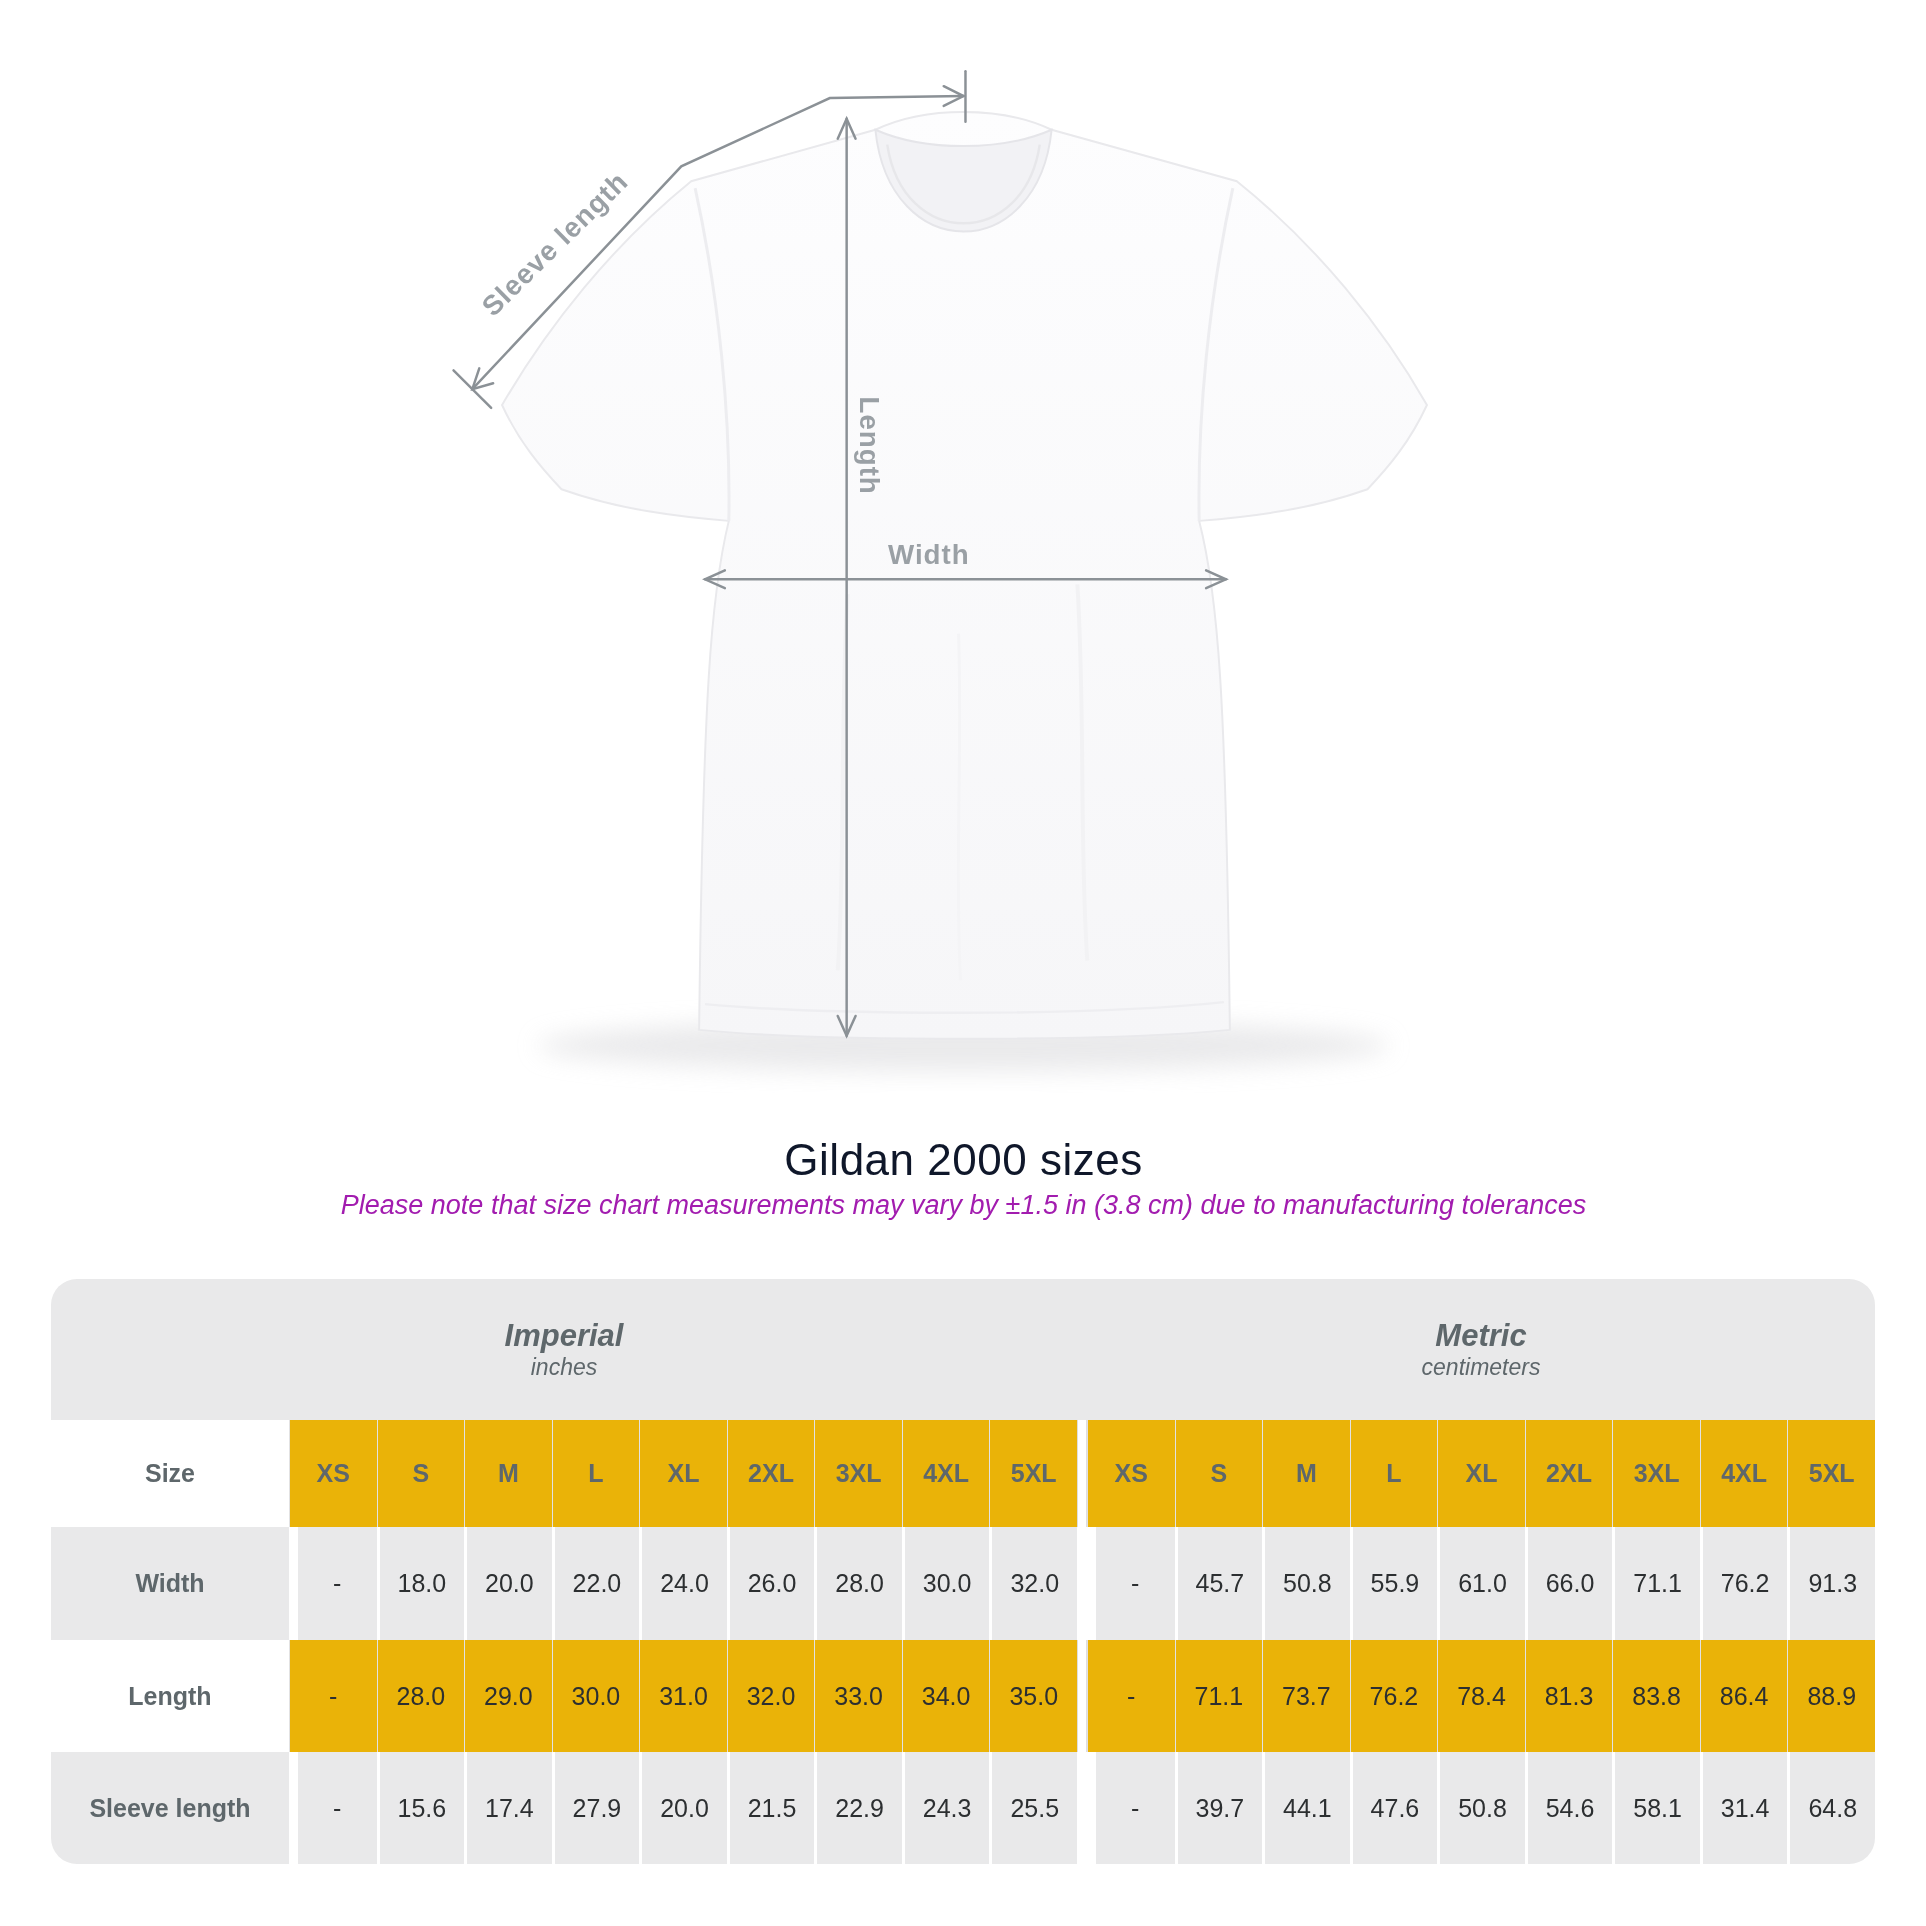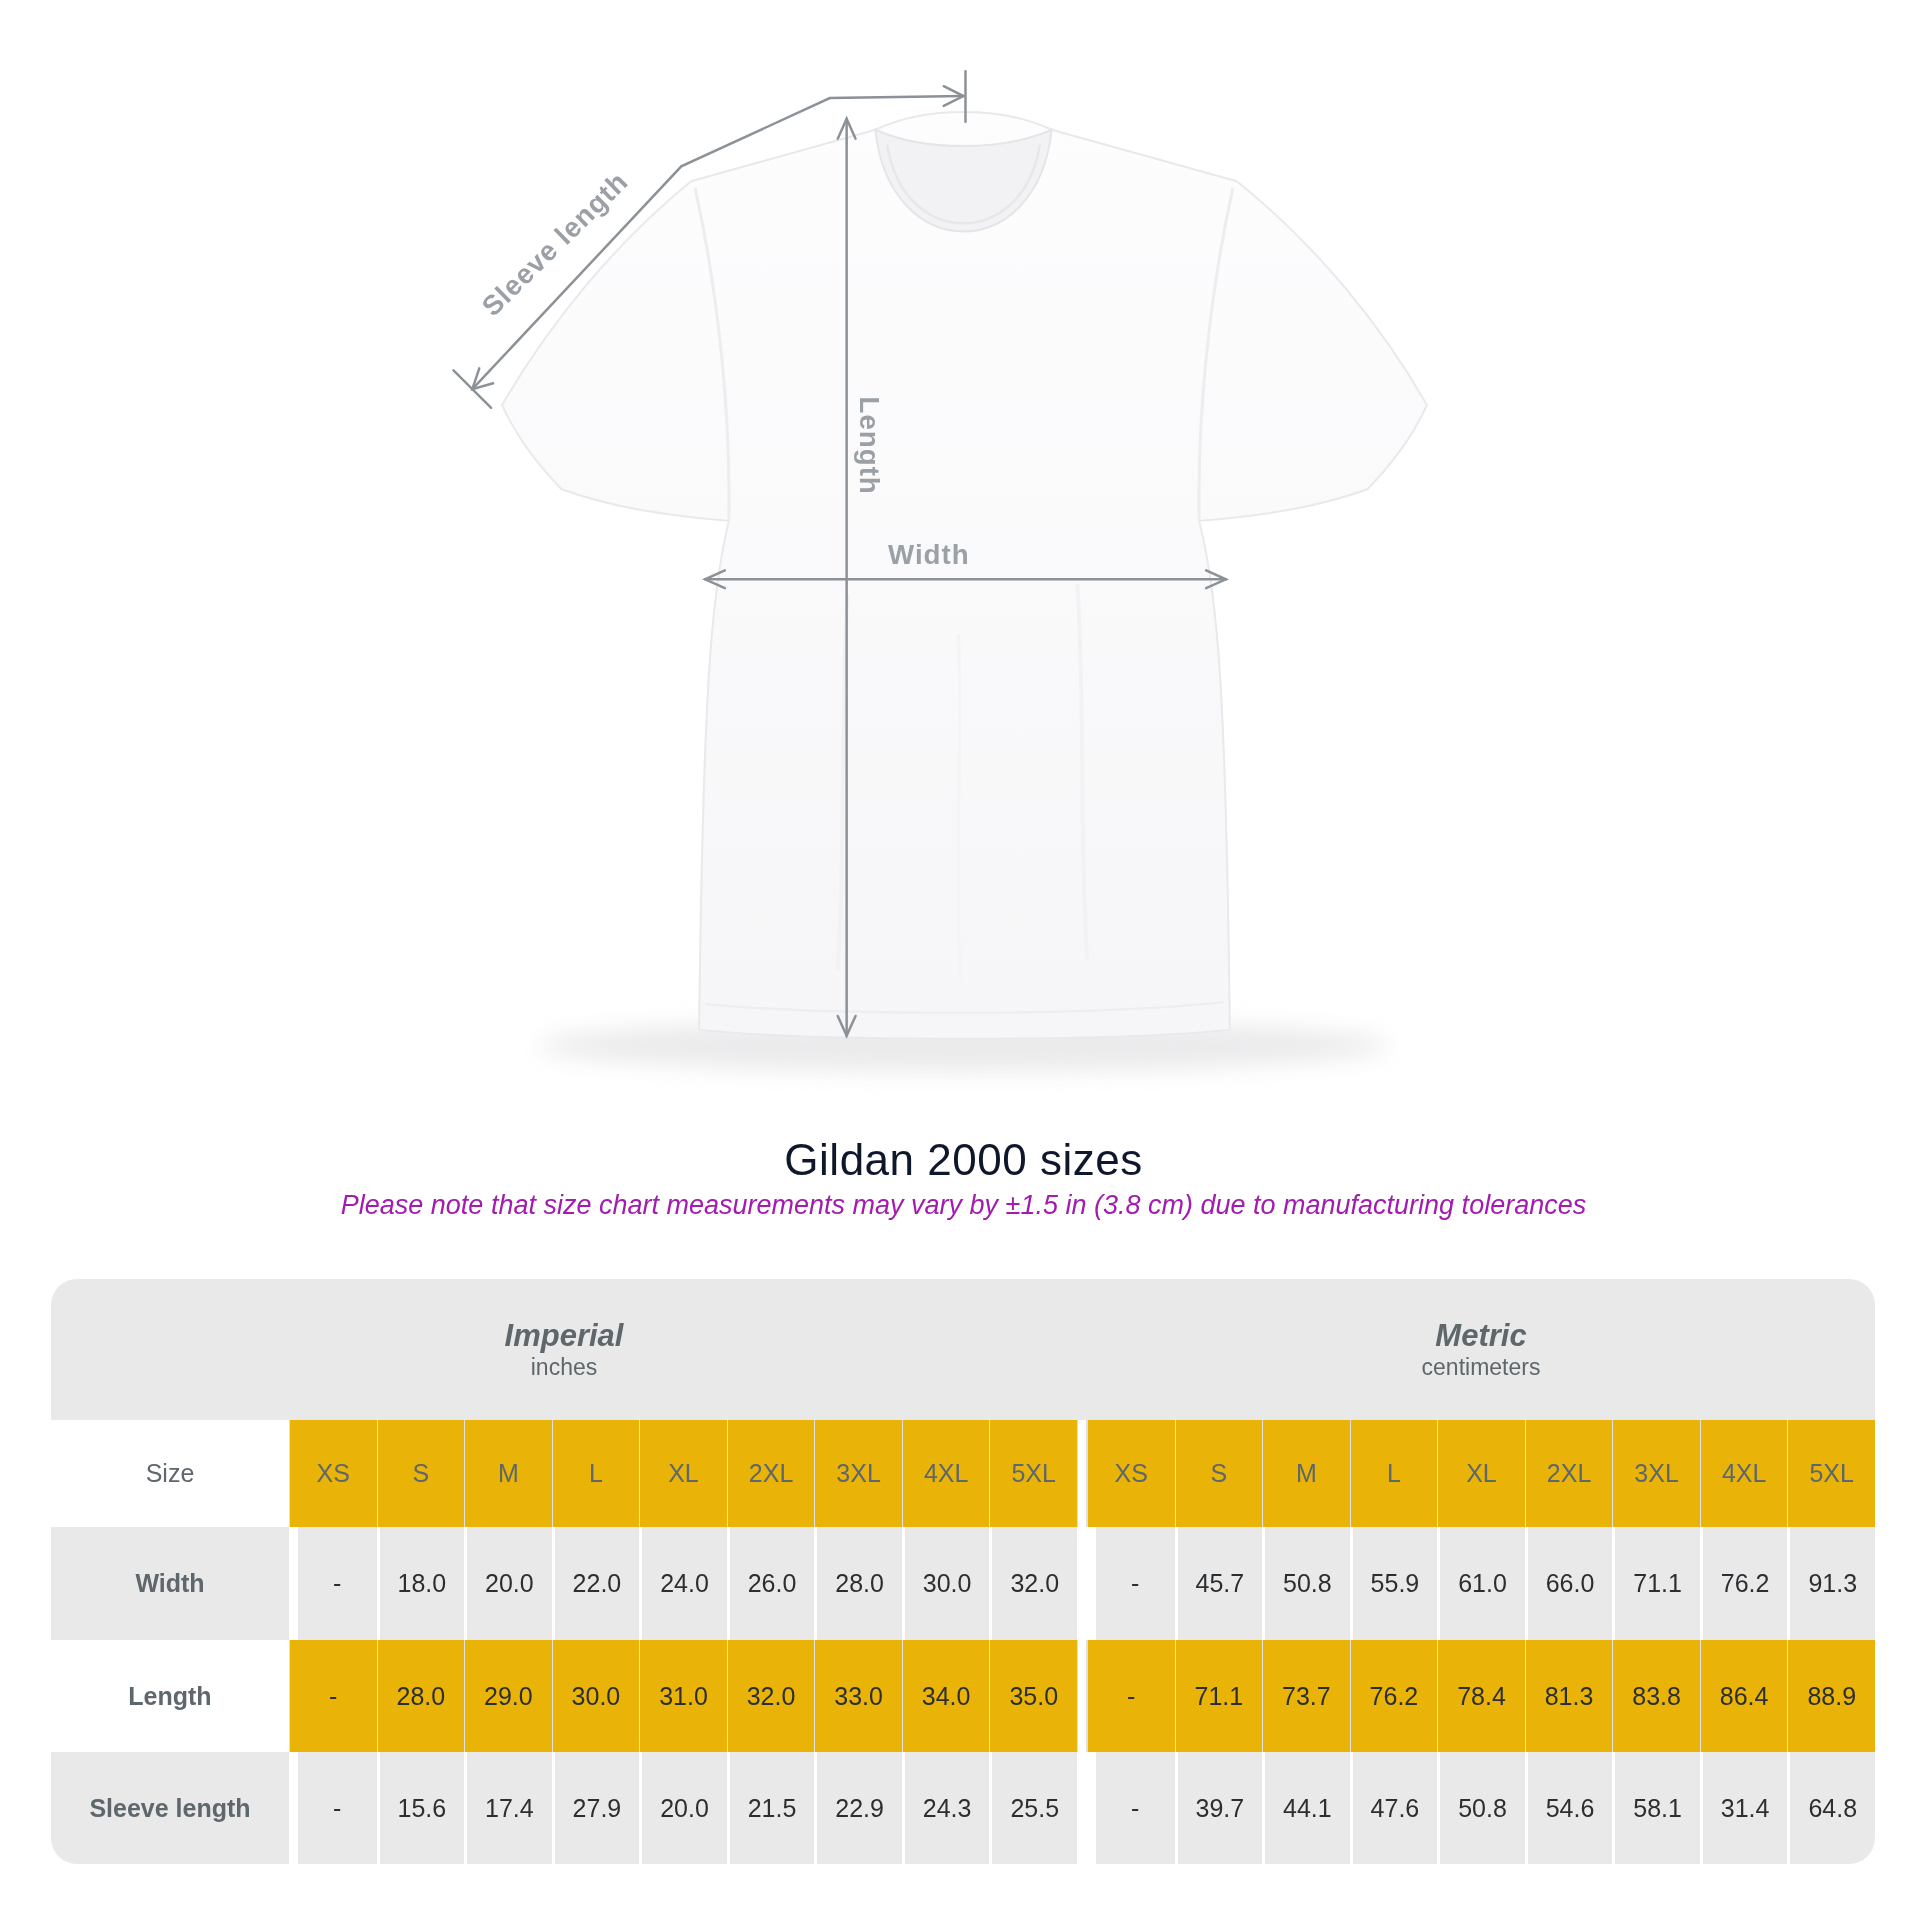--- a/index.html
+++ b/index.html
@@ -12,25 +12,25 @@
   .subtitle{position:absolute;top:1190px;left:0;width:100%;text-align:center;
          font-size:27px;font-style:italic;color:#a21caf;}
 
   
   .size-table{position:absolute;left:51px;top:1279px;width:1824px;height:585px;
       background:#e9e9ea;border-radius:26px;overflow:hidden;display:grid;
       grid-template-columns:238px repeat(9,1fr) 10px repeat(9,1fr);
       grid-template-rows:141px 107px 113px 112px 113px;}
   .group-hd{display:flex;flex-direction:column;align-items:center;justify-content:center;color:#5e676b;}
   .group-hd .g-name{font-size:31px;font-weight:700;font-style:italic;}
-  .group-hd .g-unit{font-size:23px;}
+  .group-hd .g-unit{font-size:23px;font-style:italic;}
   .gh-imperial{grid-column:1 / 11;}
   .gh-metric{grid-column:12 / 21;}
   .cell{display:flex;align-items:center;justify-content:center;font-size:25px;color:#2c2f31;}
-  .hd{font-weight:400;color:#5e676b;}
+  .hd{font-weight:700;color:#5e676b;}
   .lbl{font-weight:700;color:#5e676b;}
   
   .wc{background:#eab308;border-left:1px solid #e2e2e3;}
   .wl{background:#ffffff;}               
   .wgap{background:#ffffff;border-left:1px solid #dedede;border-right:1px solid #dedede;}
   
   .gc{border-left:3px solid #ffffff;}    
   .gc.gfirst{border-left:9px solid #ffffff;}
   .gl{}                                  
   .ggap{background:#ffffff;}

